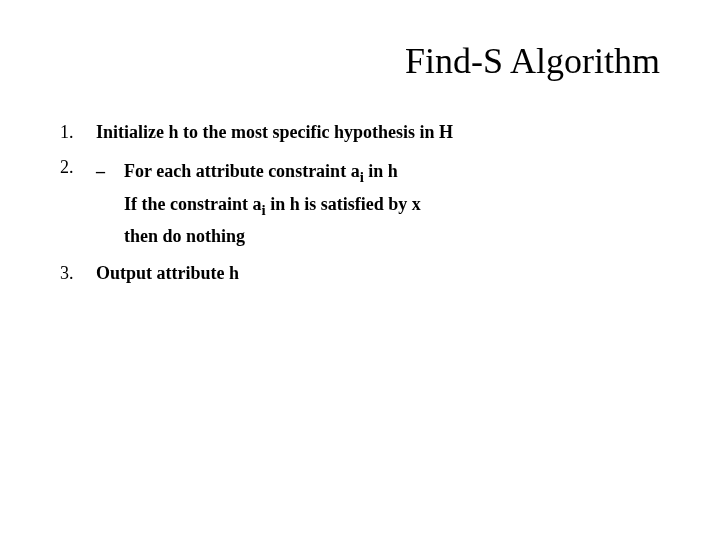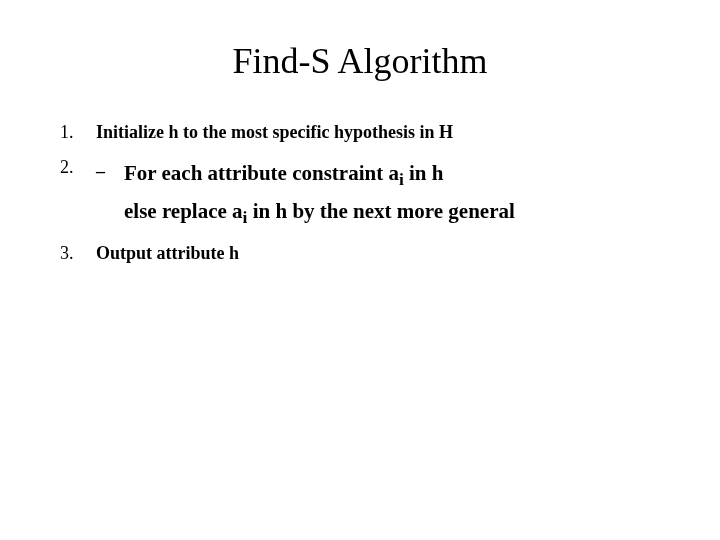--- a/index.html
+++ b/index.html
@@ -19,21 +19,21 @@
     .slide {
       width: 720px;
       height: 540px;
       background: #ffffff;
       padding: 40px 60px;
       display: flex;
       flex-direction: column;
     }
 
     .title {
-      text-align: center;
+      text-align: right;
       font-size: 36px;
       font-weight: normal;
       color: #000000;
       margin-bottom: 36px;
       font-family: Georgia, serif;
     }
 
     .content {
       font-size: 18px;
       color: #000000;
@@ -80,21 +80,21 @@
       flex: 1;
     }
 
     .indent-block {
       margin-left: 28px;
       margin-top: 2px;
     }
 
     .indent-line {
       display: block;
-      font-size: 21px;
+      font-size: 18px;
       line-height: 1.6;
     }
   </style>
 </head>
 <body>
 
 <div class="slide">
   <h1 class="title">Find-S Algorithm</h1>
 
   <div class="content">
@@ -113,22 +113,23 @@
               <span class="dash">–</span>
               <div class="sub-content">
                 <span class="indent-line">
                   <span>For each attribute constraint a</span><sub>i</sub><span> in h</span>
                 </span>
               </div>
             </li>
           </ul>
           <div class="indent-block">
             <span class="indent-line">
-              <span>else replace a</span><sub>i</sub><span> in h by the next more general</span>
+              <span>If the constraint a</span><sub>i</sub><span> in h is satisfied by x</span>
             </span>
+            <span class="indent-line">then do nothing</span>
           </div>
         </div>
       </li>
 
       <li class="numbered-item" style="margin-top: 8px;">
         <span class="num">3.</span>
         <span class="item-content">Output attribute h</span>
       </li>
     </ol>
   </div>

